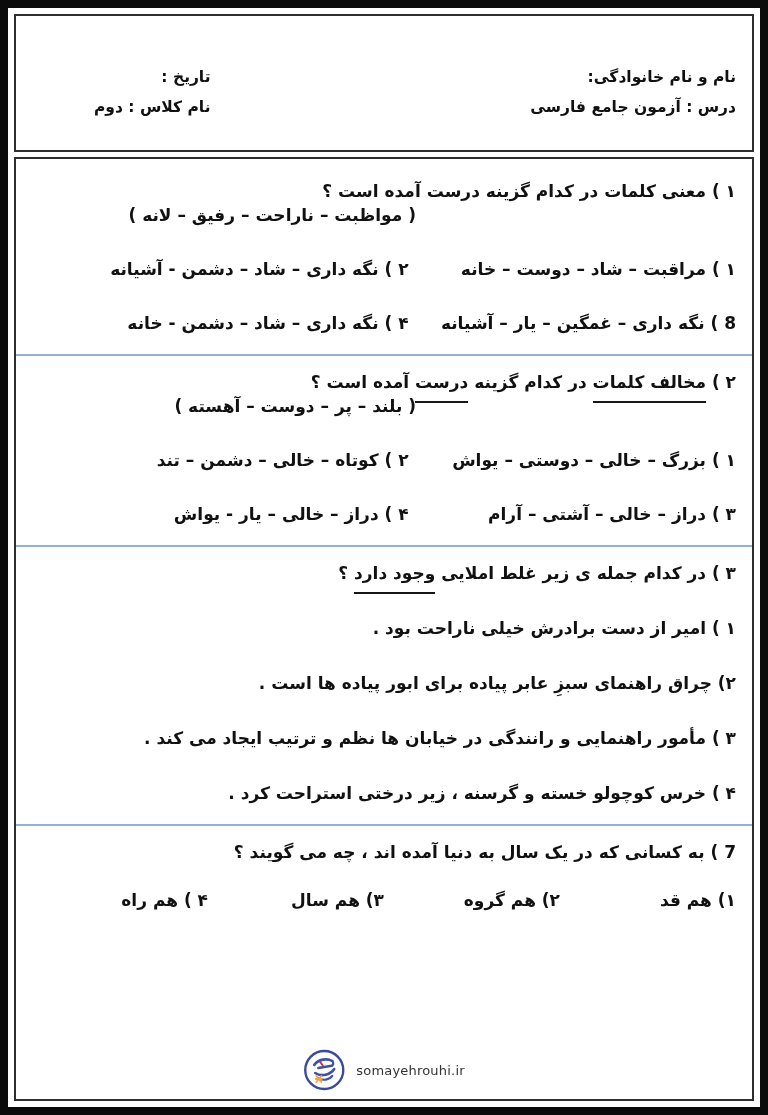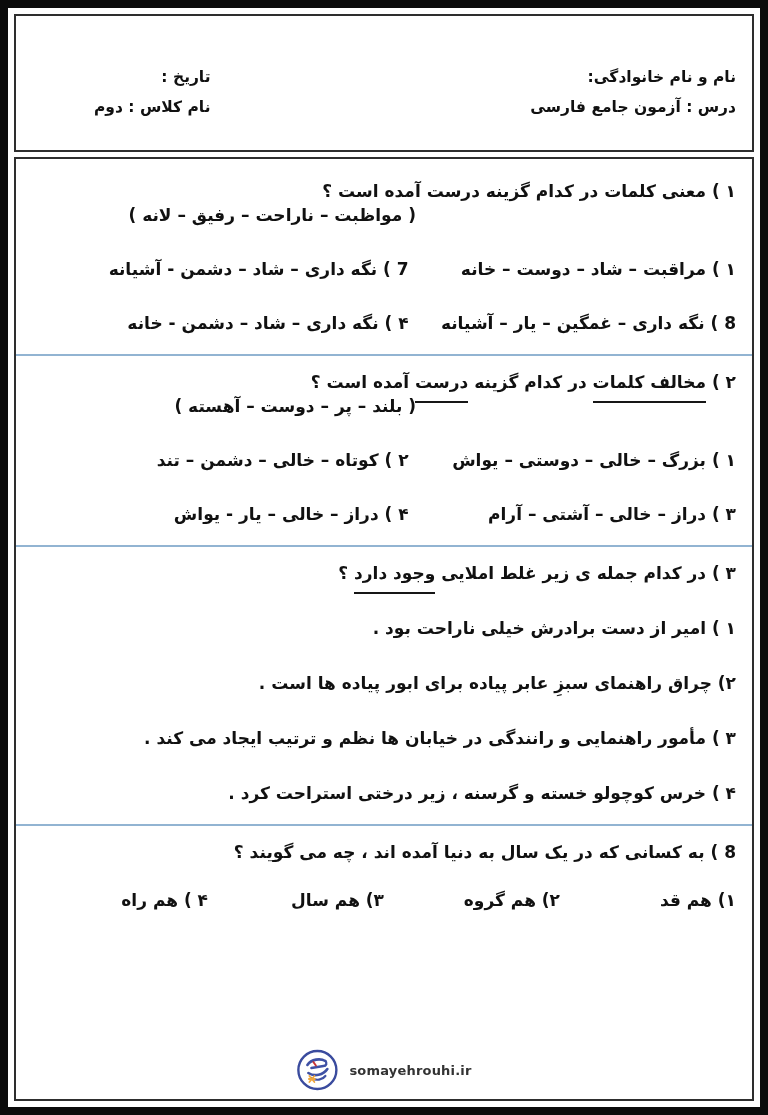--- a/index.html
+++ b/index.html
@@ -33,21 +33,21 @@
   .row2 .c1{width:46.5%;}
   .row2 .c2{flex:1;}
   .q3opt{margin-top:31px;}
   .row4{display:flex;margin-top:24px;}
   .row4 .c{width:25%;}
   .sep{height:2px;background:#92b4d2;margin:19px -16px 0 -16px;flex:0 0 auto;}
   .u{border-bottom:2px solid #161616;padding-bottom:9px;}
   .footer{
     position:absolute;bottom:8px;left:50%;transform:translateX(-50%);
     display:flex;align-items:center;gap:11px;direction:ltr;
-    font-size:13px;font-weight:700;color:#333;letter-spacing:.2px;
+    font-size:13px;font-weight:400;color:#333;letter-spacing:.2px;
   }
 </style>
 </head>
 <body>
 
 <div class="sheet">
 
   <div class="box header-box">
     <div class="hdr-col">
       <div>نام و نام خانوادگی:</div>
@@ -58,21 +58,21 @@
       <div>نام کلاس :  دوم</div>
     </div>
   </div>
 
   <div class="box content-box">
 
     <div class="line prompt first">۱ ) معنی کلمات در کدام گزینه درست آمده است ؟</div>
     <div class="line bank">( مواظبت – ناراحت – رفیق – لانه )</div>
     <div class="row2">
       <div class="c1 line">۱ ) مراقبت – شاد – دوست – خانه</div>
-      <div class="c2 line">7 ) نگه داری – شاد – دشمن - آشیانه</div>
+      <div class="c2 line">۲ ) نگه داری – شاد – دشمن - آشیانه</div>
     </div>
     <div class="row2">
       <div class="c1 line">8 ) نگه داری – غمگین – یار – آشیانه</div>
       <div class="c2 line">۴ ) نگه داری – شاد – دشمن - خانه</div>
     </div>
     <div class="sep"></div>
 
     <div class="line prompt">
       <span>۲ )</span>
       <span class="u">مخالف کلمات</span>
@@ -95,21 +95,21 @@
       <span>۳ ) در کدام جمله ی زیر غلط املایی</span>
       <span class="u">وجود دارد</span>
       <span>؟</span>
     </div>
     <div class="line q3opt">۱ ) امیر از دست برادرش خیلی ناراحت بود .</div>
     <div class="line q3opt">۲) چراق راهنمای سبزِ عابر پیاده برای ابور پیاده ها است .</div>
     <div class="line q3opt">۳ ) مأمور  راهنمایی و رانندگی در خیابان ها نظم و ترتیب ایجاد می کند .</div>
     <div class="line q3opt">۴ )  خرس کوچولو خسته و گرسنه ، زیر درختی استراحت کرد .</div>
     <div class="sep"></div>
 
-    <div class="line prompt">8 ) به کسانی که در یک سال به دنیا آمده اند ، چه می گویند ؟</div>
+    <div class="line prompt">7 ) به کسانی که در یک سال به دنیا آمده اند ، چه می گویند ؟</div>
     <div class="row4">
       <div class="c line">۱)  هم قد</div>
       <div class="c line">۲) هم گروه</div>
       <div class="c line">۳) هم سال</div>
       <div class="c line">۴ ) هم راه</div>
     </div>
 
     <div class="footer">
       <svg width="42" height="42" viewBox="0 0 42 42">
         <circle cx="21" cy="21" r="19" fill="#ffffff" stroke="#3a4b9e" stroke-width="2.4"></circle>

